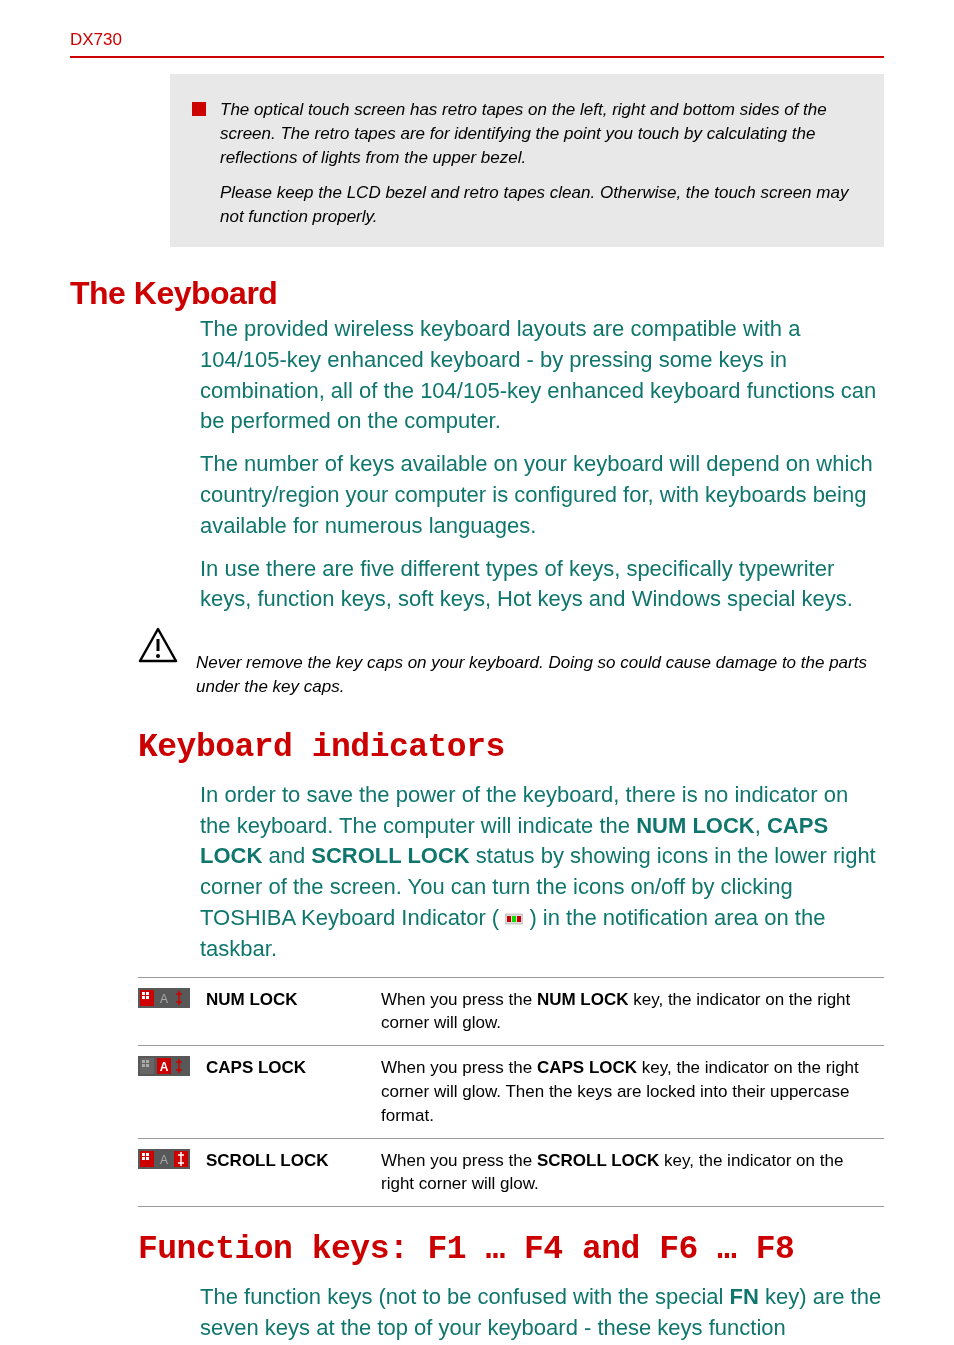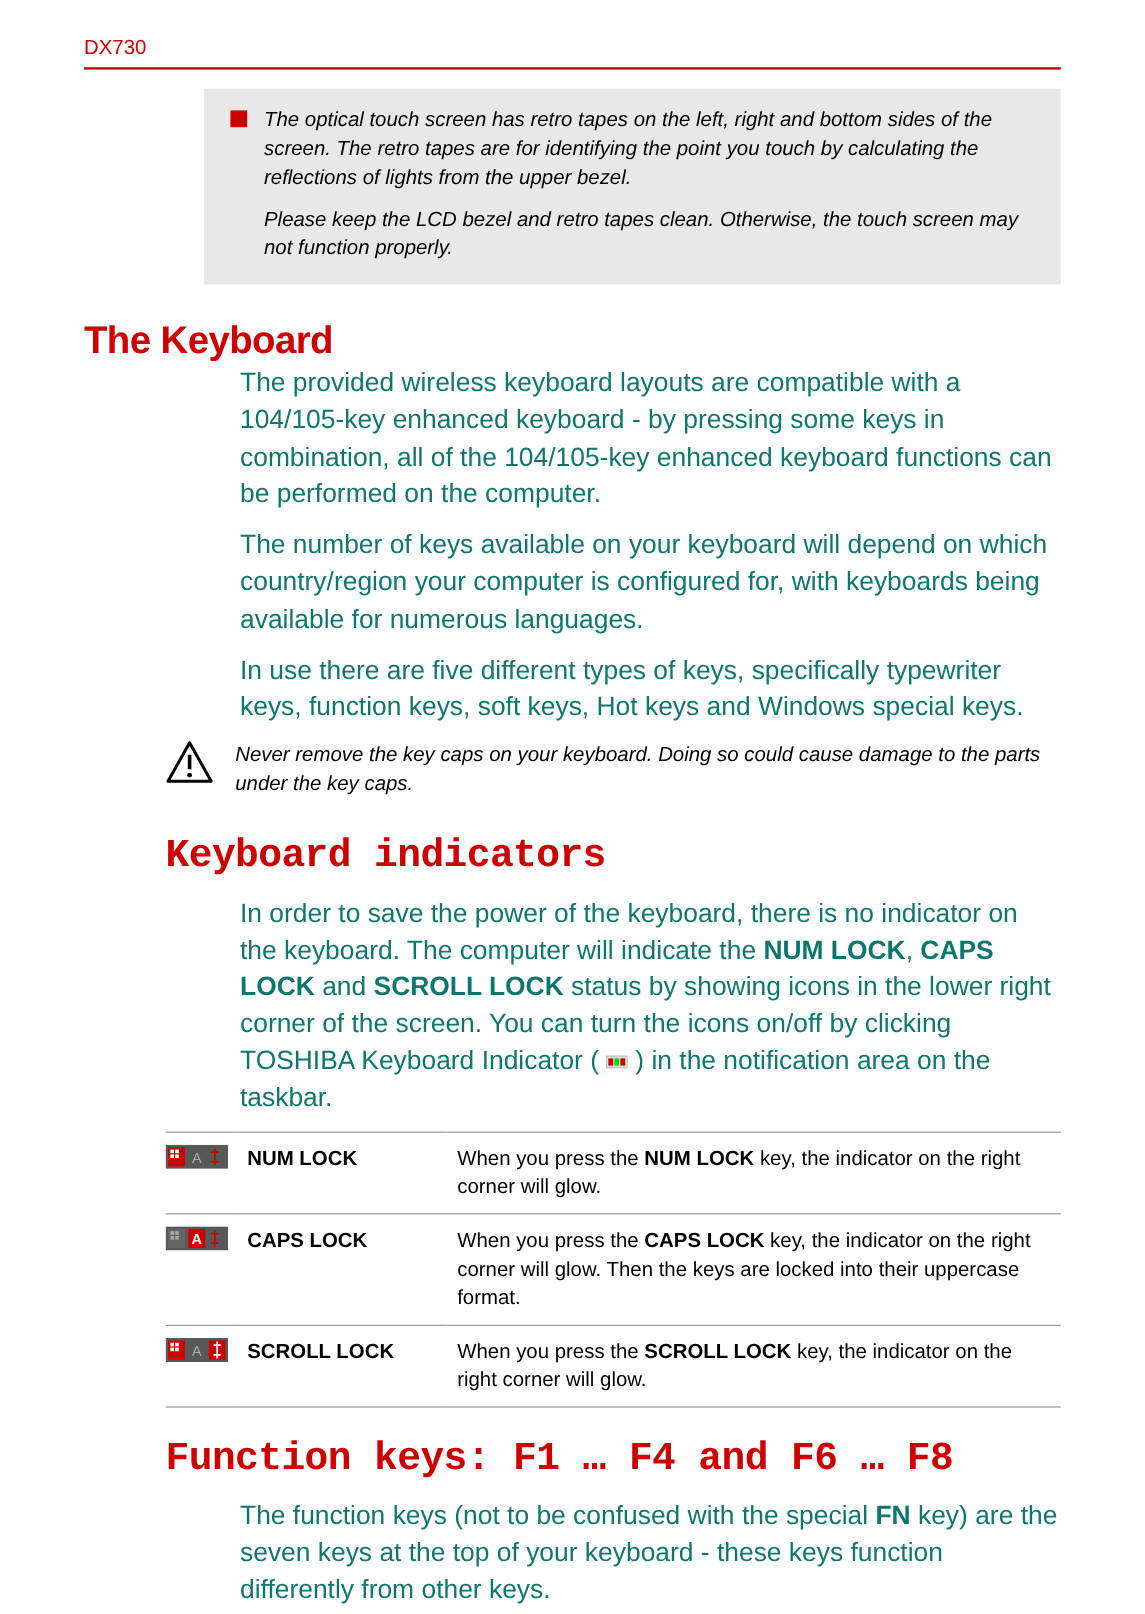--- a/index.html
+++ b/index.html
@@ -22,21 +22,21 @@
       color: #c00;
       font-size: 17px;
       padding-bottom: 6px;
     }
     .header-line {
       border-bottom: 2px solid #c00;
       margin-bottom: 16px;
     }
     .note-box {
       background: #e8e8e8;
-      padding: 14px 22px 18px 22px;
+      padding: 24px 22px 18px 22px;
       margin-left: 100px;
       margin-bottom: 28px;
     }
     .note-item {
       display: flex;
       align-items: flex-start;
       gap: 14px;
     }
     .red-square {
       width: 14px;
@@ -91,20 +91,21 @@
     .warning-icon {
       width: 40px;
       height: 36px;
       flex-shrink: 0;
     }
     .warning-text {
       font-style: italic;
       font-size: 17px;
       line-height: 1.4;
       padding-top: 0px;
+      margin-top: 24px;
     }
     .indicator-small-icon {
       display: inline-block;
       vertical-align: middle;
     }
     .indicators-table {
       margin-left: 68px;
       margin-bottom: 24px;
       border-collapse: collapse;
       width: calc(100% - 68px);

